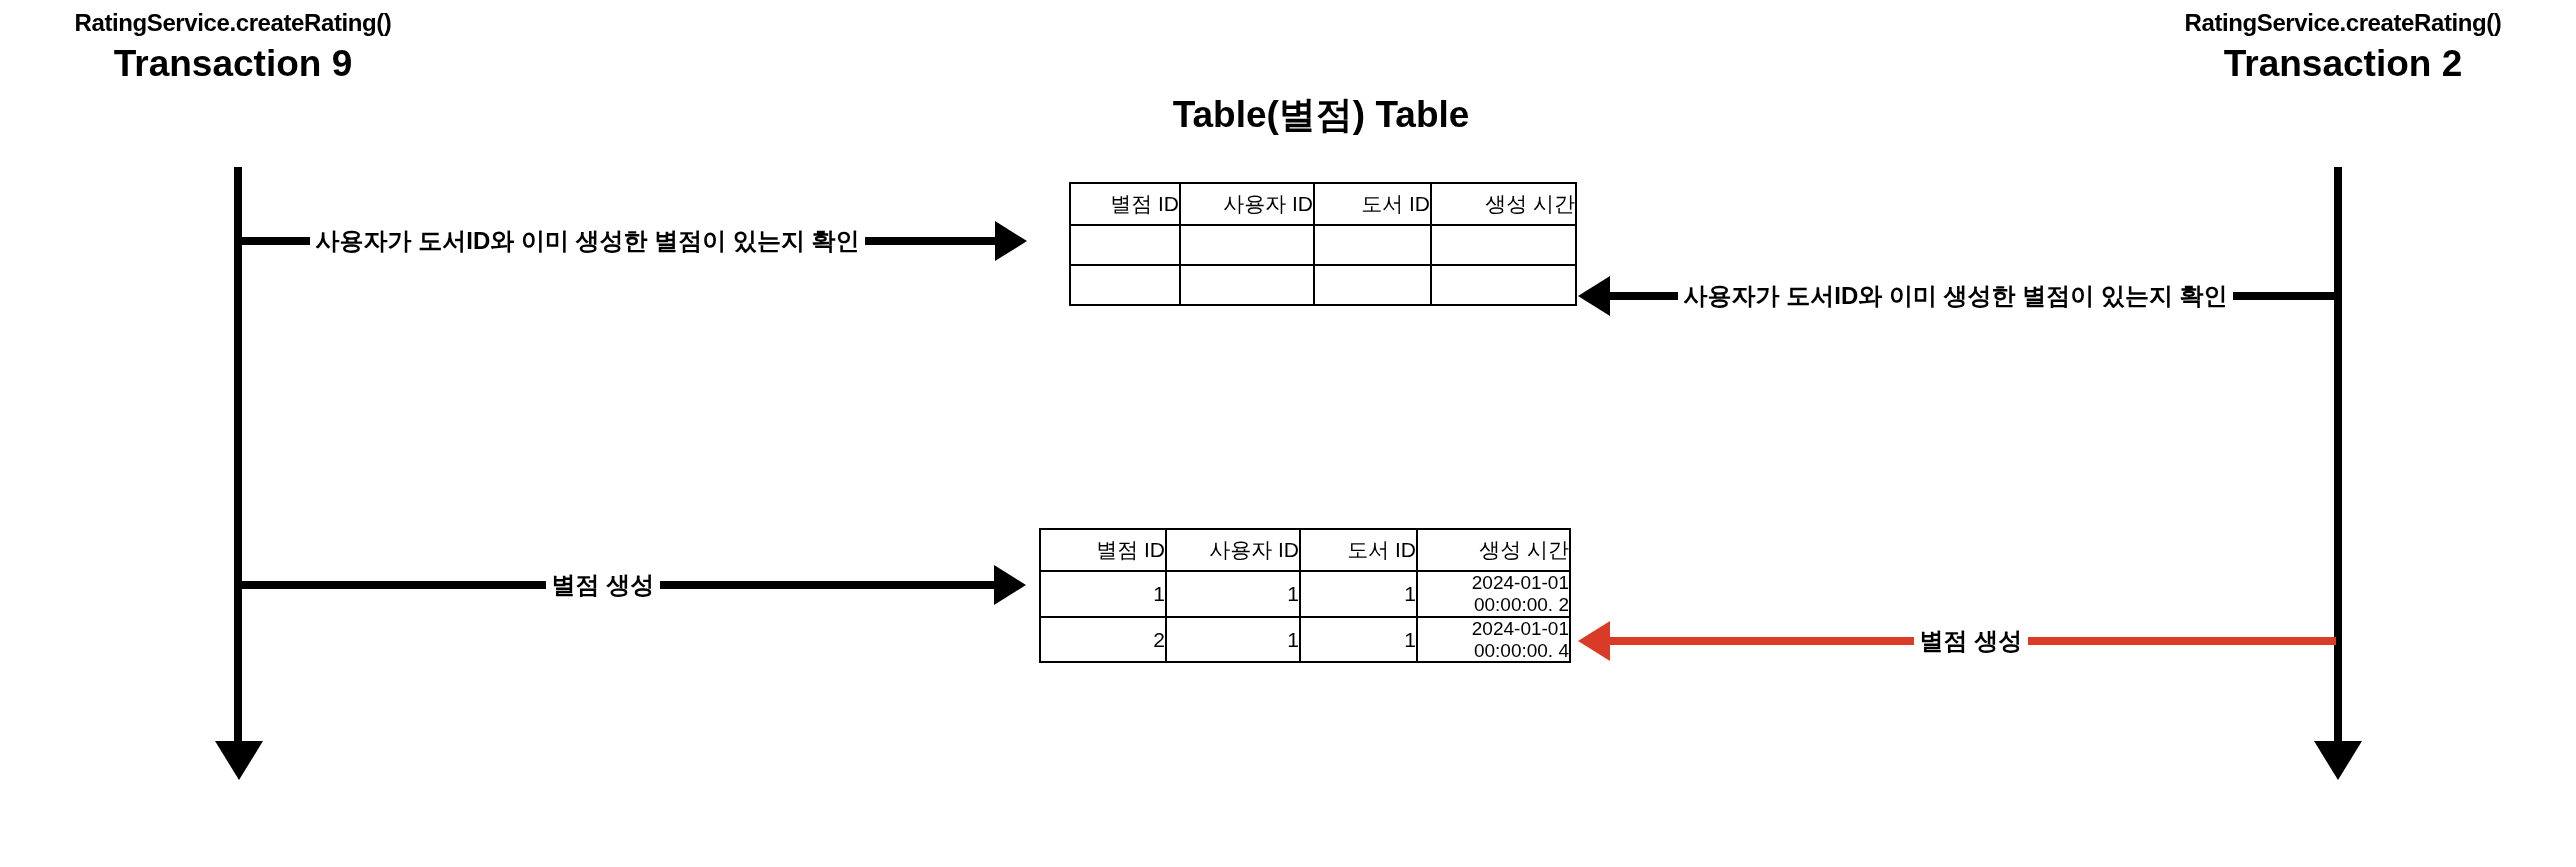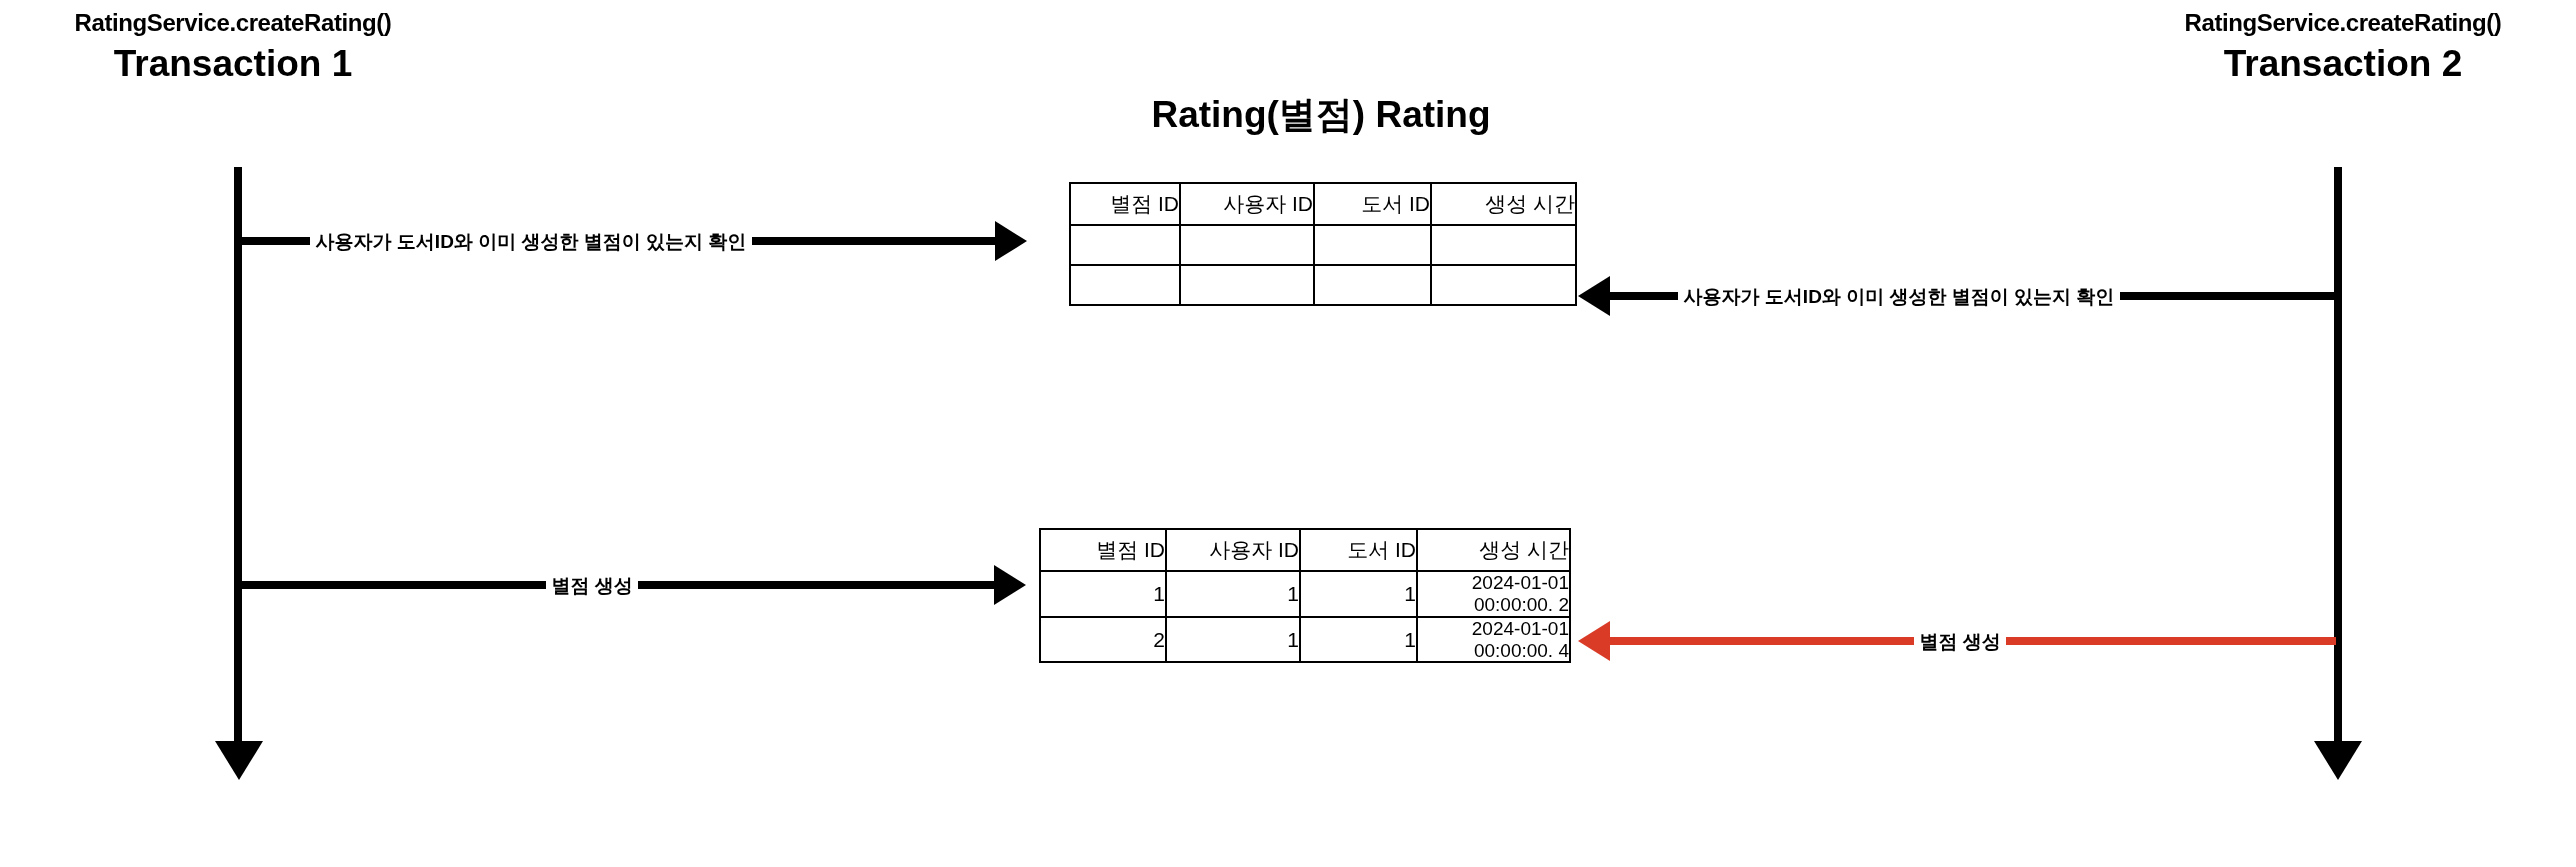--- a/index.html
+++ b/index.html
@@ -68,21 +68,21 @@
     align-items: center;
     height: 40px;
   }
   .msg .seg {
     height: 7.8px;
     background: #000000;
     flex: 0 0 auto;
   }
   .msg .seg.grow { flex: 1 1 auto; }
   .msg .lbl {
-    font-size: 19px;
+    font-size: 24px;
     font-weight: bold;
     white-space: nowrap;
     padding: 0 5.6px;
     line-height: 1;
     color: #000000;
   }
   .head-right {
     width: 0; height: 0;
     border-top: 20px solid transparent;
     border-bottom: 20px solid transparent;
@@ -129,24 +129,24 @@
     border-radius: 10px;
   }
 </style>
 </head>
 <body>
 
 <div id="canvas">
 
   <div class="col-head" style="left:0px; top:10px; width:466px;">
     <div class="method">RatingService.createRating()</div>
-    <div class="txname">Transaction 1</div>
-  </div>
-
-  <div class="table-title" style="left:989px; top:90px; width:664px;">Rating(별점) Rating</div>
+    <div class="txname">Transaction 9</div>
+  </div>
+
+  <div class="table-title" style="left:989px; top:90px; width:664px;">Table(별점) Table</div>
 
   <div class="col-head" style="left:2110px; top:10px; width:466px;">
     <div class="method">RatingService.createRating()</div>
     <div class="txname">Transaction 2</div>
   </div>
 
   <div class="lifeline" style="left:234px; top:167px; height:579px;"></div>
   <div class="lifeline-head" style="left:215px; top:741px;"></div>
 
   <div class="lifeline" style="left:2334px; top:167px; height:579px;"></div>

